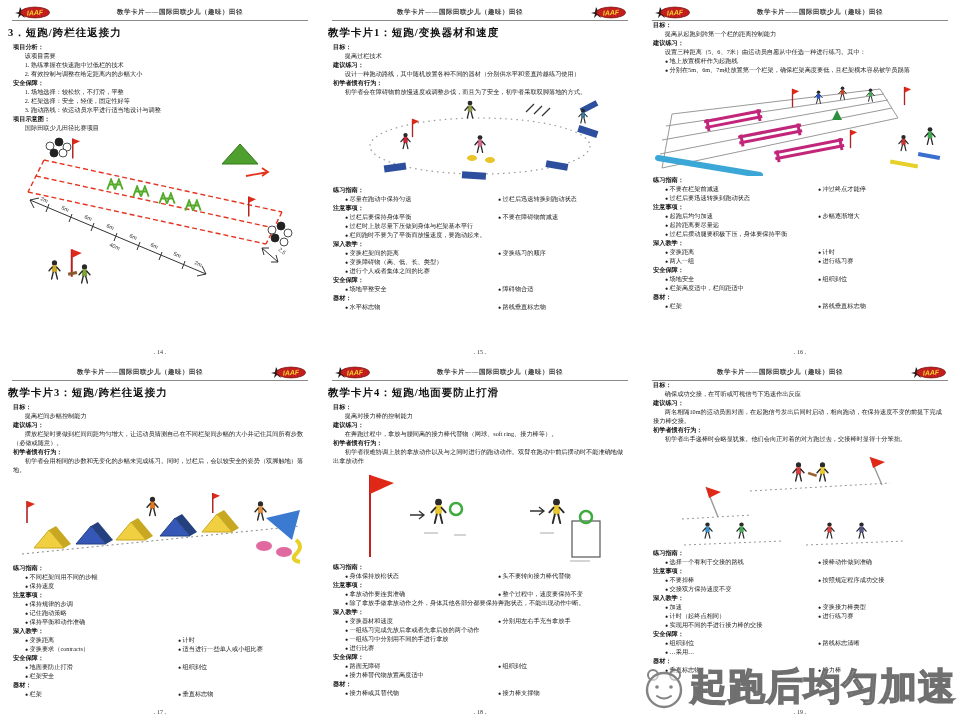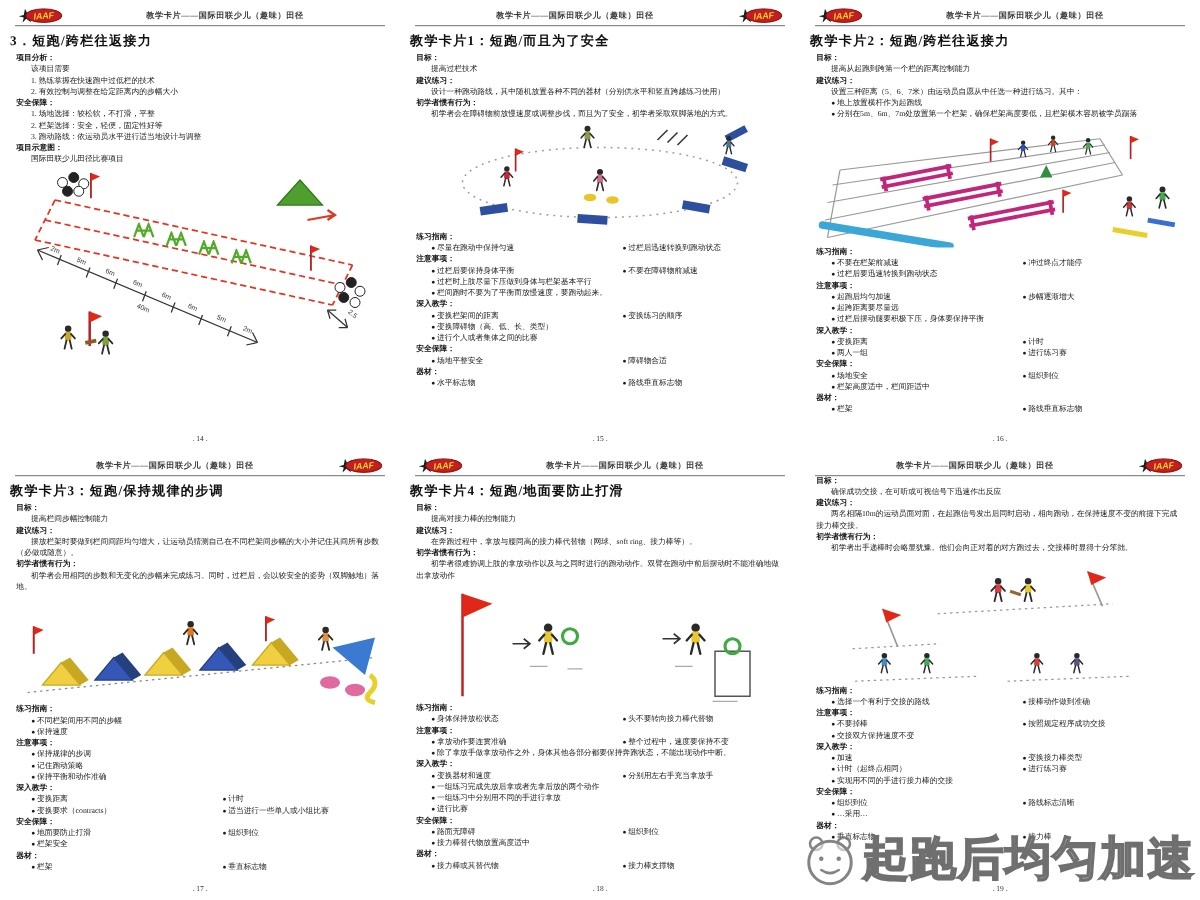--- a/index.html
+++ b/index.html
@@ -140,21 +140,21 @@
   <div class="page">
     <div class="phead rev">
       <svg class="logo" viewBox="0 0 36 13">
         <path d="M6 1 L8 5 L12 2 L10 6 L14 7 L9 8 L11 12 L7 9 L4 12 L5 8 L1 7 L5 6 Z" fill="#1a1a1a"></path>
         <ellipse cx="21" cy="6.5" rx="14.5" ry="5.4" fill="#c41e1e" stroke="#7d0f0f" stroke-width="0.8"></ellipse>
         <text x="21" y="9" font-size="7" font-style="italic" font-weight="bold" fill="#f2d22e" text-anchor="middle" transform="rotate(-4 21 6.5)">IAAF</text>
       </svg>
       <div class="phead-title">教学卡片——国际田联少儿（趣味）田径</div>
     </div>
     <hr class="prule">
-    <div class="ptitle">教学卡片1：短跑/而且为了安全</div>
+    <div class="ptitle">教学卡片1：短跑/变换器材和速度</div>
     <div class="content">
         <div class="sec-h">目标：</div>
         <div class="para">提高过栏技术</div>
         <div class="sec-h">建议练习：</div>
         <div class="para">设计一种跑动路线，其中随机放置各种不同的器材（分别供水平和竖直跨越练习使用）</div>
         <div class="sec-h">初学者惯有行为：</div>
         <div class="para">初学者会在障碍物前放慢速度或调整步伐，而且为了安全，初学者采取双脚落地的方式。</div>
       </div>
     <svg class="illus" width="292" height="88" viewBox="0 0 292 88">
       <ellipse cx="146" cy="48" rx="110" ry="28" fill="none" stroke="#9a9a9a" stroke-width="1.2" stroke-dasharray="1.5 4"></ellipse>
@@ -219,21 +219,20 @@
   <div class="page">
     <div class="phead">
       <svg class="logo" viewBox="0 0 36 13">
         <path d="M6 1 L8 5 L12 2 L10 6 L14 7 L9 8 L11 12 L7 9 L4 12 L5 8 L1 7 L5 6 Z" fill="#1a1a1a"></path>
         <ellipse cx="21" cy="6.5" rx="14.5" ry="5.4" fill="#c41e1e" stroke="#7d0f0f" stroke-width="0.8"></ellipse>
         <text x="21" y="9" font-size="7" font-style="italic" font-weight="bold" fill="#f2d22e" text-anchor="middle" transform="rotate(-4 21 6.5)">IAAF</text>
       </svg>
       <div class="phead-title">教学卡片——国际田联少儿（趣味）田径</div>
     </div>
     <hr class="prule">
-    <div class="ptitle">教学卡片2：短跑/跨栏往返接力</div>
     <div class="content">
         <div class="sec-h">目标：</div>
         <div class="para">提高从起跑到跨第一个栏的距离控制能力</div>
         <div class="sec-h">建议练习：</div>
         <div class="para">设置三种距离（5、6、7米）由运动员自愿从中任选一种进行练习。其中：</div>
         <div class="brow">
           <span class="bullet first solo">地上放置横杆作为起跑线</span>
         </div>
         <div class="brow">
           <span class="bullet first solo">分别在5m、6m、7m处放置第一个栏架，确保栏架高度要低，且栏架横木容易被学员踢落</span>
@@ -331,21 +330,21 @@
   <div class="page">
     <div class="phead rev">
       <svg class="logo" viewBox="0 0 36 13">
         <path d="M6 1 L8 5 L12 2 L10 6 L14 7 L9 8 L11 12 L7 9 L4 12 L5 8 L1 7 L5 6 Z" fill="#1a1a1a"></path>
         <ellipse cx="21" cy="6.5" rx="14.5" ry="5.4" fill="#c41e1e" stroke="#7d0f0f" stroke-width="0.8"></ellipse>
         <text x="21" y="9" font-size="7" font-style="italic" font-weight="bold" fill="#f2d22e" text-anchor="middle" transform="rotate(-4 21 6.5)">IAAF</text>
       </svg>
       <div class="phead-title">教学卡片——国际田联少儿（趣味）田径</div>
     </div>
     <hr class="prule">
-    <div class="ptitle">教学卡片3：短跑/保持规律的步调</div>
+    <div class="ptitle">教学卡片3：短跑/跨栏往返接力</div>
     <div class="content">
         <div class="sec-h">目标：</div>
         <div class="para">提高栏间步幅控制能力</div>
         <div class="sec-h">建议练习：</div>
         <div class="para">摆放栏架时要做到栏间间距均匀增大，让运动员猜测自己在不同栏架间步幅的大小并记住其间所有步数（必做或随意）。</div>
         <div class="sec-h">初学者惯有行为：</div>
         <div class="para">初学者会用相同的步数和无变化的步幅来完成练习。同时，过栏后，会以较安全的姿势（双脚触地）落地。</div>
       </div>
     <svg class="illus" width="292" height="88" viewBox="0 0 292 88">
       <line x1="8" y1="78" x2="286" y2="50" stroke="#888" stroke-width="1" stroke-dasharray="2 3"></line>

